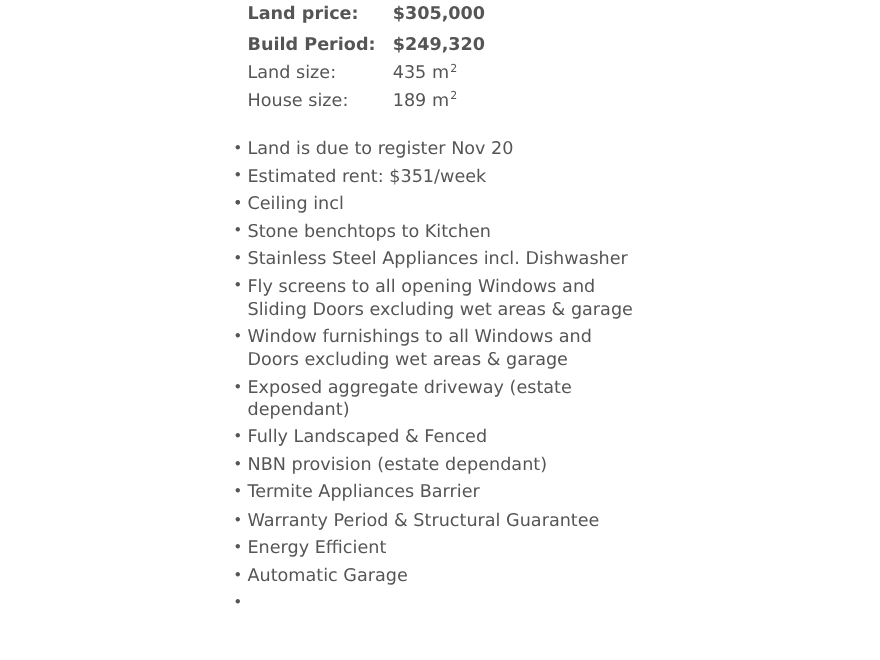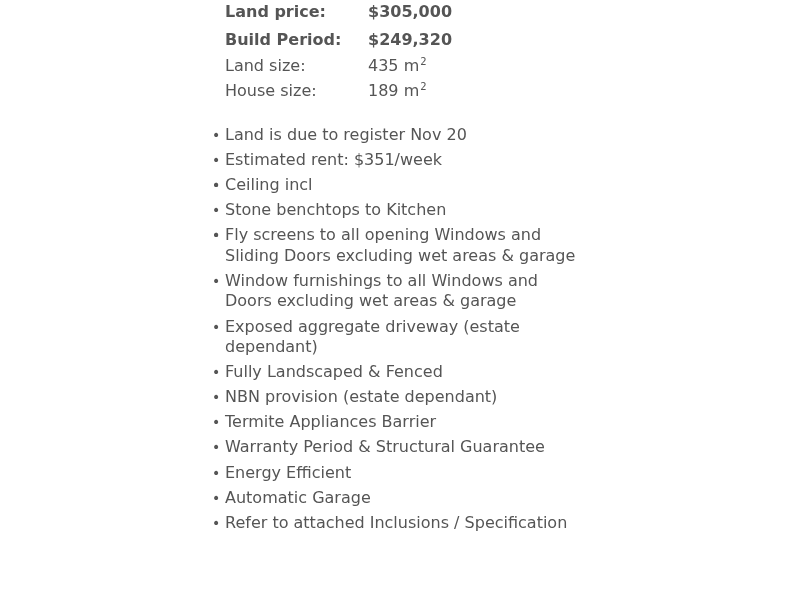--- a/index.html
+++ b/index.html
@@ -4,21 +4,21 @@
 <style>
   html, body { margin: 0; padding: 0; }
   body {
     width: 800px; height: 600px; background: #ffffff; overflow: hidden;
     font-family: "DejaVu Sans", sans-serif; color: #555555;
     position: relative;
   }
   .specs { position: absolute; left: 225px; top: 0; }
   .spec-row { position: relative; height: 25px; font-size: 16px; }
   .spec-row .label { position: absolute; left: 0; white-space: nowrap; }
-  .spec-row .value { position: absolute; left: 143px; white-space: nowrap; }
+  .spec-row .value { position: absolute; left: 132px; white-space: nowrap; }
   .spec-row.bold { font-weight: bold; }
   .spec-row.r0 { height: 28px; top: 2px; }
   .spec-row.r1 { height: 26px; top: 2px; }
   .spec-row.r2 { height: 25px; top: 2px; }
   .spec-row.r3 { height: 25px; top: 2px; }
   sup { font-size: 10px; vertical-align: 6px; margin-left: 1px; }
   .features {
     position: absolute; left: 225px; top: 125px; margin: 0; padding: 0;
     list-style: none; font-size: 16px; line-height: 20.5px; width: 360px;
   }
@@ -48,24 +48,24 @@
     <span class="value"><span>189 m</span><sup>2</sup></span>
   </div>
 </div>
 
 <ul class="features">
   <li><span class="bullet">•</span><span>Land is due to register Nov 20</span></li>
   <li><span class="bullet">•</span><span>Estimated rent: $351/week</span></li>
   <li><span class="bullet">•</span></li>
   <li><span class="bullet">•</span><span>Ceiling incl</span></li>
   <li><span class="bullet">•</span><span>Stone benchtops to Kitchen</span></li>
-  <li><span class="bullet">•</span></li>
+  <li><span class="bullet">•</span><span>Stainless Steel Appliances incl. Dishwasher</span></li>
   <li><span class="bullet">•</span><span>Fly screens to all opening Windows and Sliding Doors excluding wet areas &amp; garage</span></li>
   <li><span class="bullet">•</span><span>Window furnishings to all Windows and Doors excluding wet areas &amp; garage</span></li>
   <li><span class="bullet">•</span><span>Exposed aggregate driveway (estate dependant)</span></li>
   <li><span class="bullet">•</span><span>Fully Landscaped &amp; Fenced</span></li>
   <li><span class="bullet">•</span><span>NBN provision (estate dependant)</span></li>
   <li><span class="bullet">•</span><span>Termite Appliances Barrier</span></li>
   <li><span class="bullet">•</span><span>Warranty Period &amp; Structural Guarantee</span></li>
   <li><span class="bullet">•</span><span>Energy Efficient</span></li>
   <li><span class="bullet">•</span><span>Automatic Garage</span></li>
-  <li><span class="bullet">•</span><span>Refer to  attached Inclusions / Specification</span></li>
+  <li><span class="bullet">•</span></li>
 </ul>
 
 </body></html>

